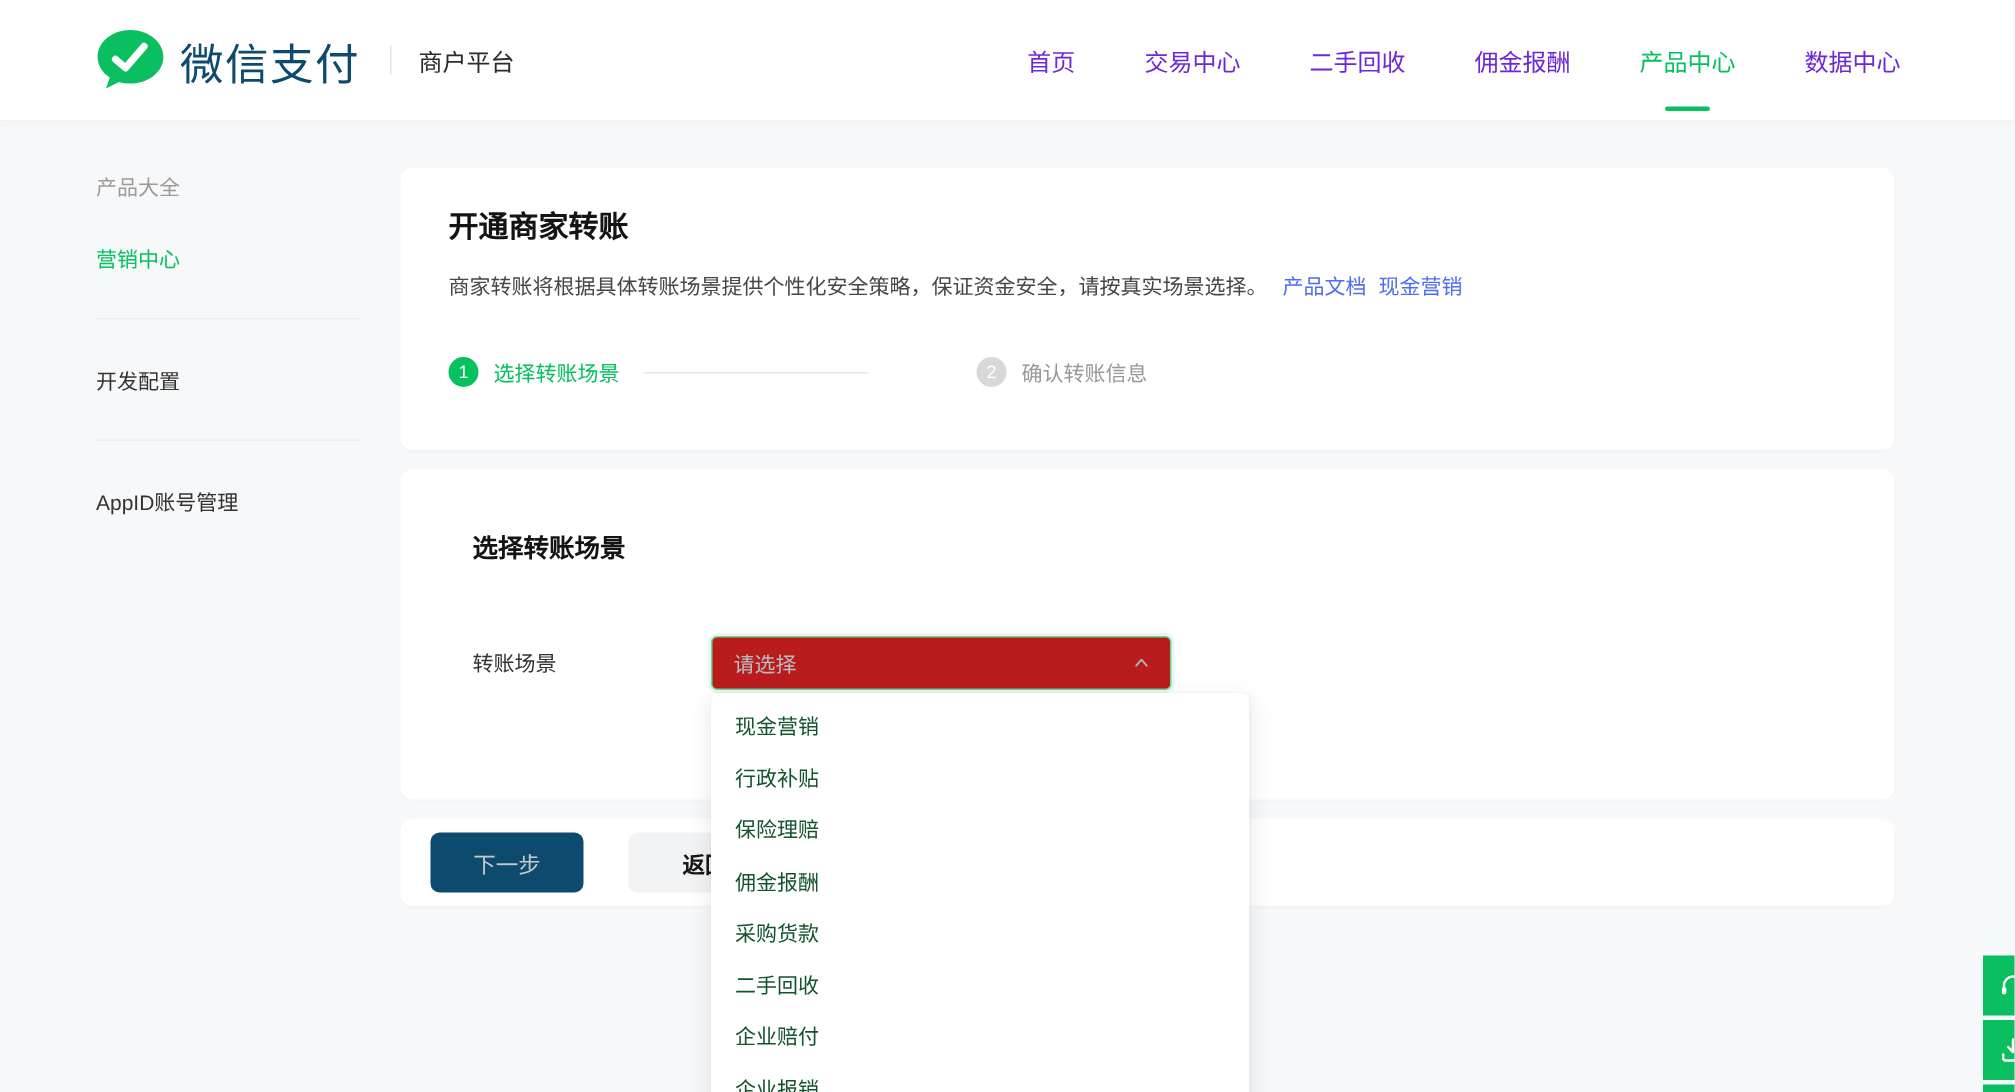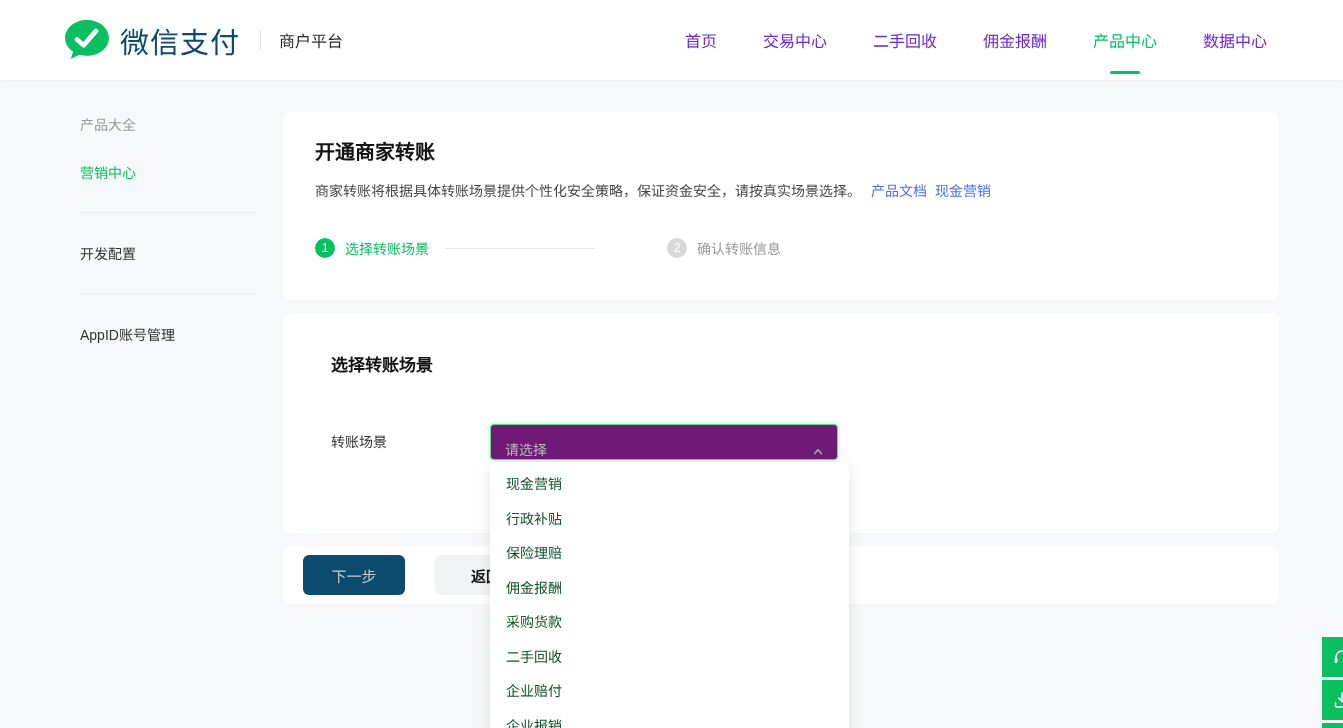--- a/index.html
+++ b/index.html
@@ -44,21 +44,21 @@
     left: 50%; transform: translateX(-50%);
     bottom: -16px;
     width: 30px; height: 3px;
     border-radius: 2px;
     background: #07c160;
     display: none;
   }
   .nav-item.active .nav-underline { display: block; }
 
   
-  .layout { display: flex; padding: 31px 0 0 80px; }
+  .layout { display: flex; padding: 31px 0 0 64px; }
   .sidebar { width: 176px; margin-right: 27px; flex: none; }
   .sidebar-section { font-size: 14px; color: #9b9b9b; padding: 2px 0 0; }
   .sidebar-item { font-size: 14px; color: #333; margin-top: 28px; cursor: pointer; }
   .sidebar-item.active { color: #07c160; }
   .sidebar hr.divider {
     border: none; border-top: 1px solid #ececec;
     margin: 30px 0 0;
   }
   .sidebar .group-item { margin-top: 30px; }
 
@@ -93,26 +93,26 @@
   .step.pending { margin-left: 56px; }
 
   
   .card-form { margin-top: 13px; height: 220px; padding: 42px 48px 0; position: relative; }
   .form-heading { font-size: 17px; font-weight: 700; color: #141414; line-height: 22px; }
   .form-row { display: flex; margin-top: 47px; position: relative; }
   .form-label { width: 159px; flex: none; font-size: 14px; color: #333; line-height: 36px; }
 
   .select-wrap { position: relative; width: 359px; }
   .select {
-    width: 348px; height: 36px;
-    background: #701a75;
+    width: 307px; height: 36px;
+    background: #b91c1c;
     border: 1px solid #6fd495;
     box-shadow: 0 0 0 2px rgba(7,193,96,0.10);
     border-radius: 4px;
-    display: flex; align-items: flex-end;
+    display: flex; align-items: center;
     padding: 0 12px 0 14px;
     cursor: pointer;
   }
   .select-placeholder { font-size: 14px; color: #b8bcc2; flex: 1; }
   .select-chevron { width: 14px; height: 14px; flex: none; }
 
   .dropdown {
     position: absolute;
     top: 38px; left: 0;
     width: 359px;

